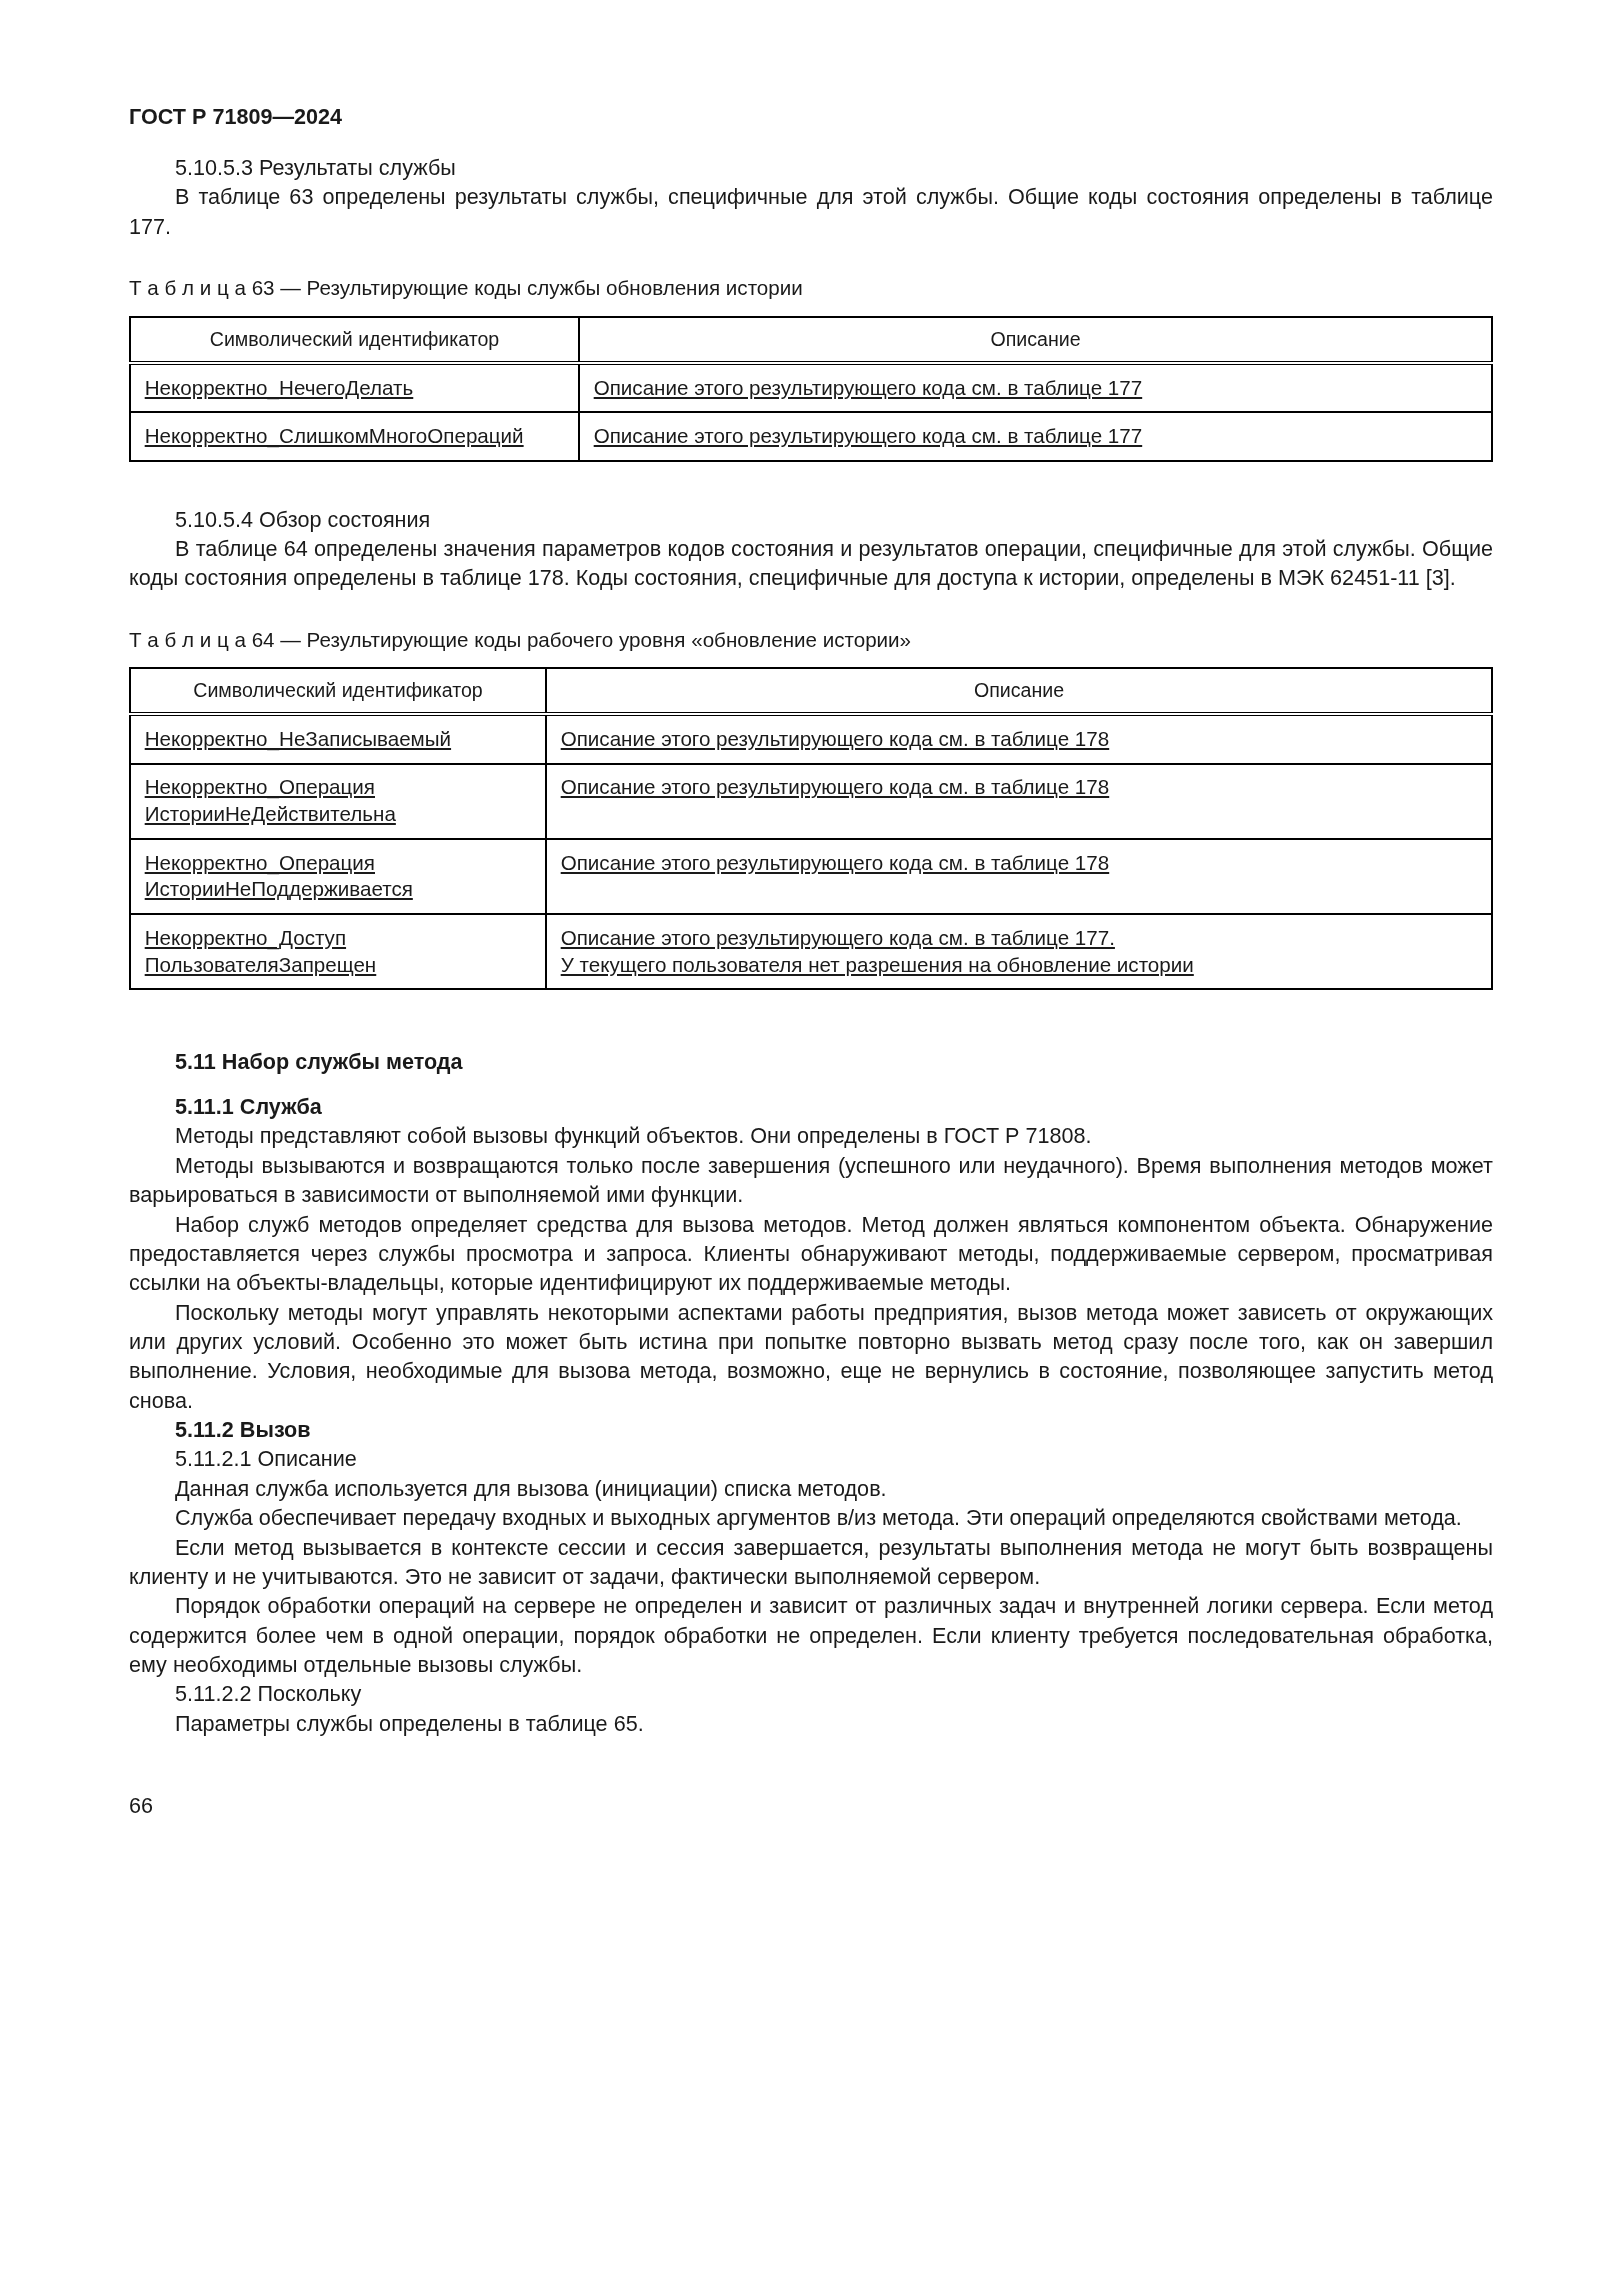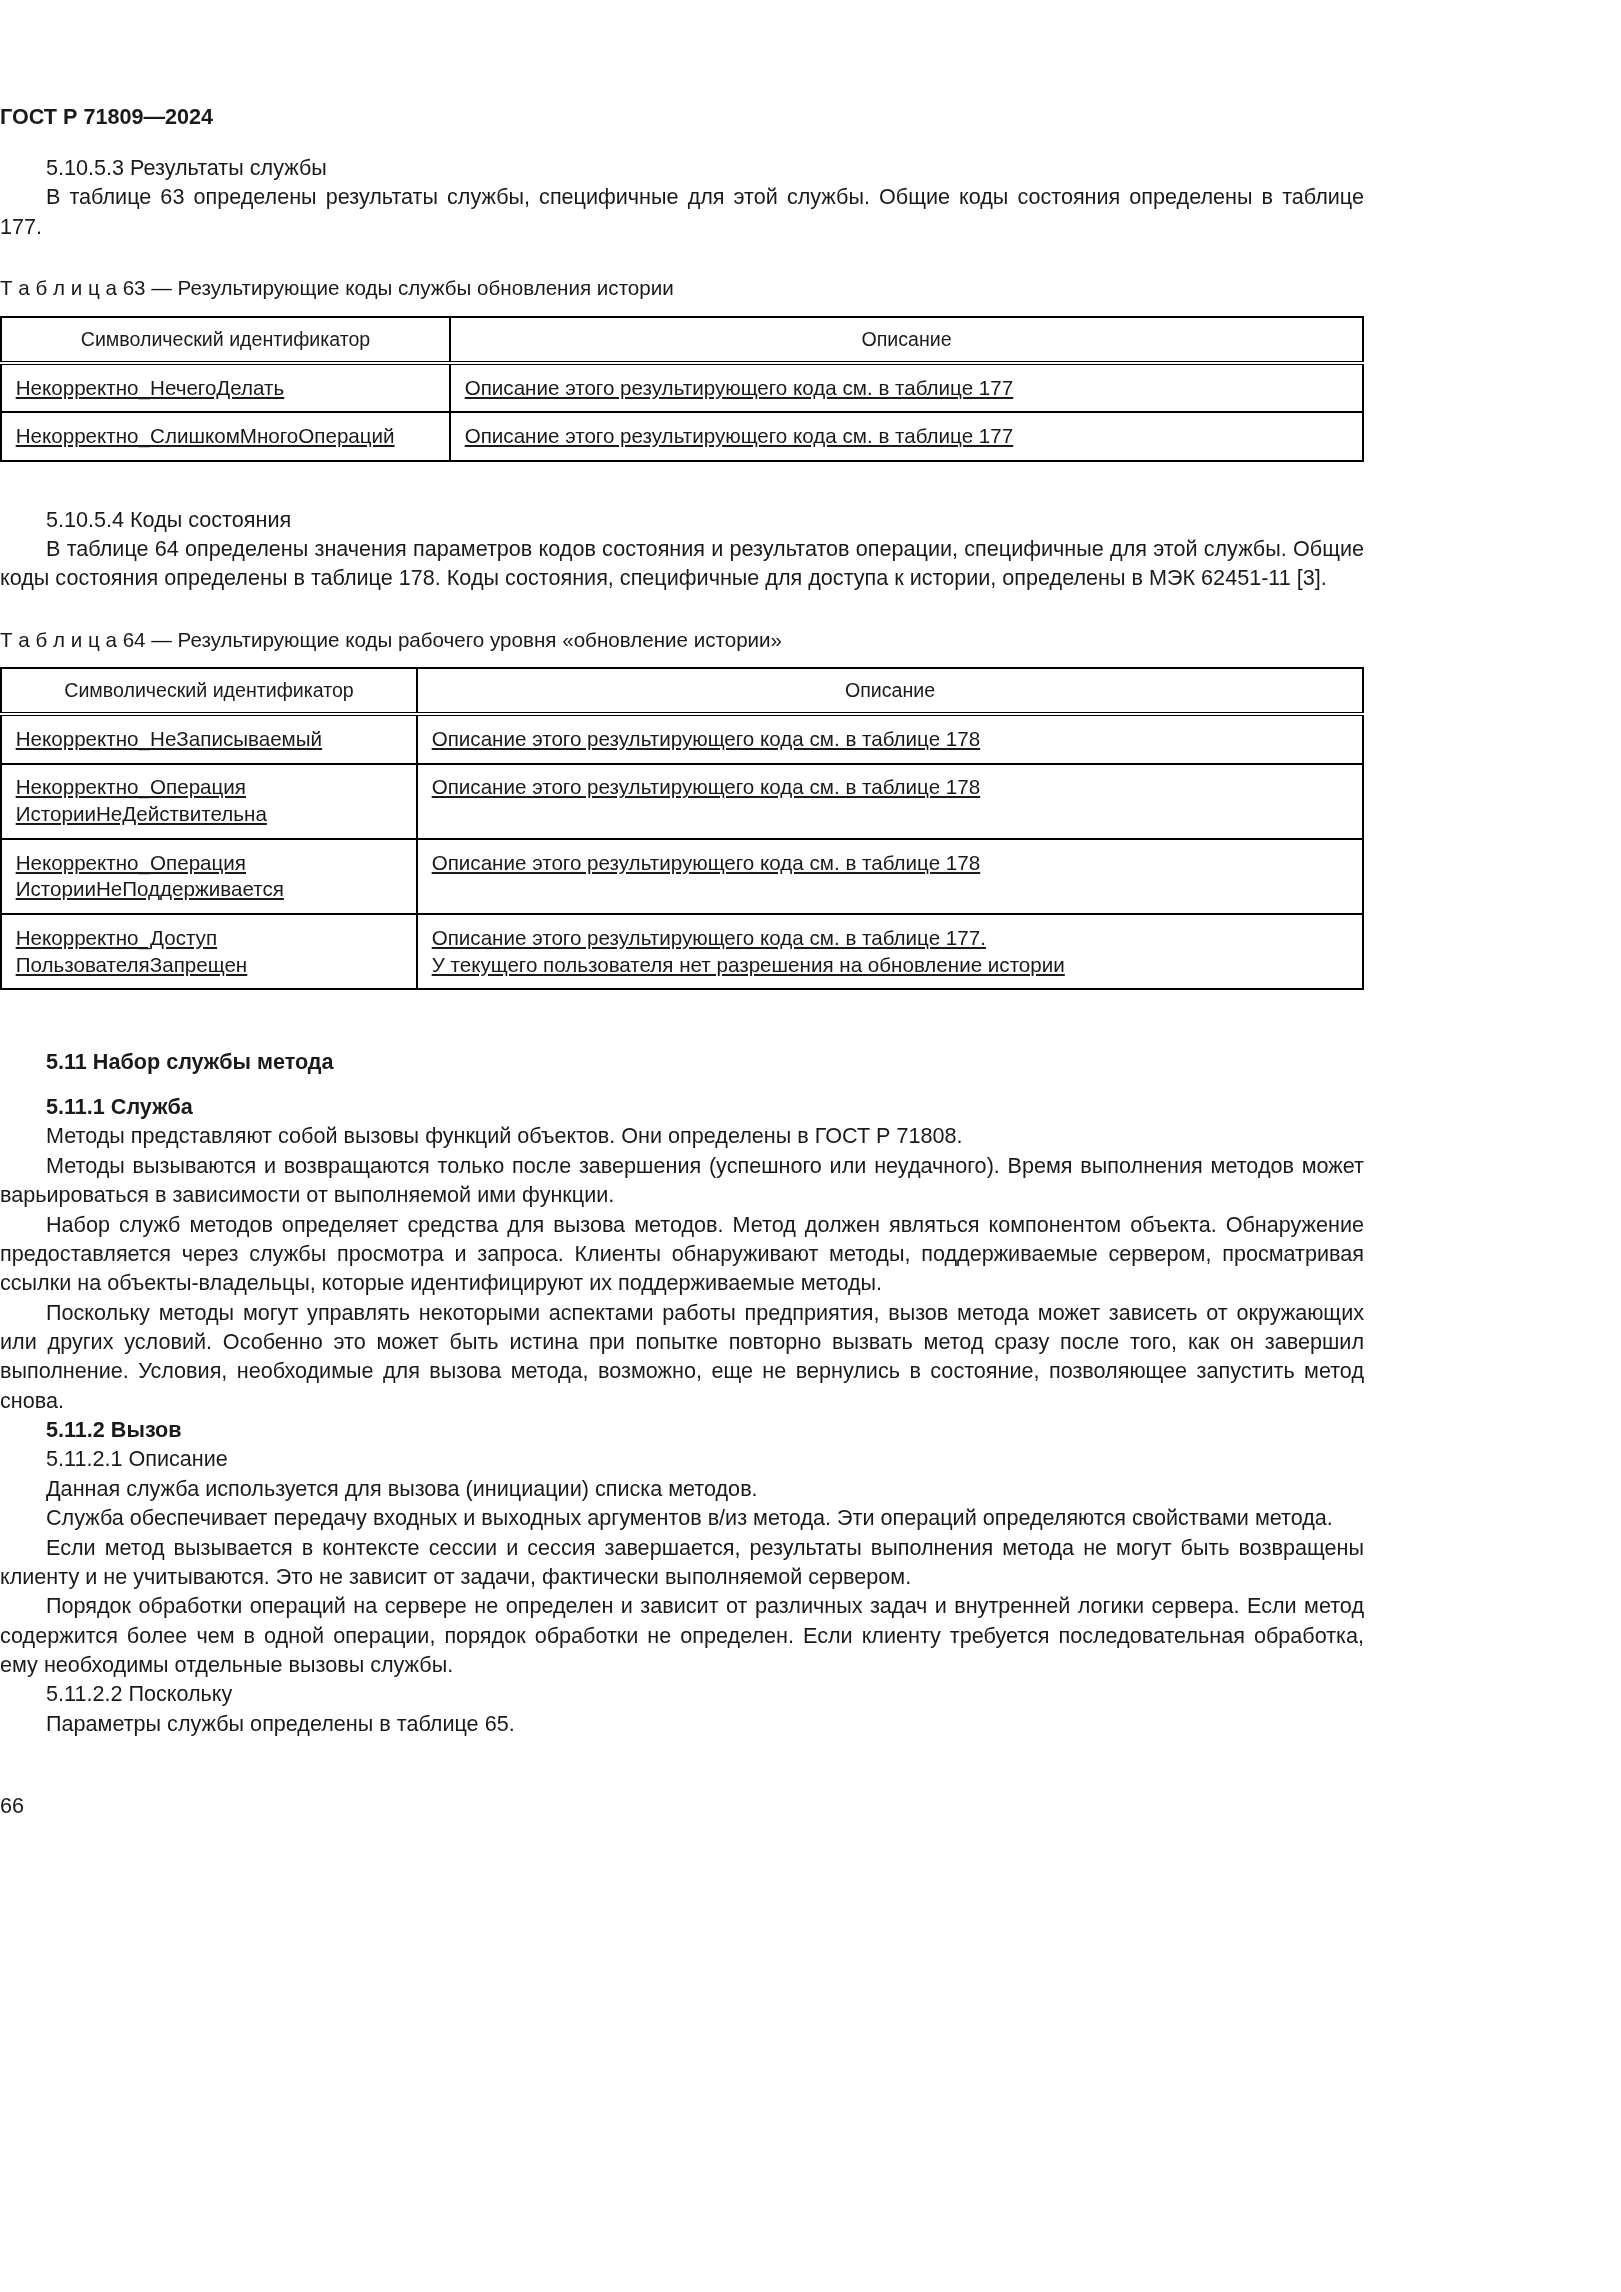--- a/index.html
+++ b/index.html
@@ -7,20 +7,21 @@
   body {
     width: 1621px;
     height: 2293px;
     background: #ffffff;
     color: #1a1a1a;
     font-family: "Liberation Sans", sans-serif;
     position: relative;
   }
   .page {
     width: 1364px;
+    margin-left: 129px;
     padding-top: 102px;
     font-size: 21.6px;
     line-height: 1.36;
   }
   .doc-code {
     font-weight: bold;
     margin: 0 0 21.6px 0;
   }
   .h-plain {
     margin: 0;
@@ -105,21 +106,21 @@
         <td>Некорректно_НечегоДелать</td>
         <td>Описание этого результирующего кода см. в таблице 177</td>
       </tr>
       <tr>
         <td>Некорректно_СлишкомМногоОпераций</td>
         <td>Описание этого результирующего кода см. в таблице 177</td>
       </tr>
     </tbody>
   </table>
 
-  <p class="h-plain h-after-table">5.10.5.4 Коды состояния</p>
+  <p class="h-plain h-after-table">5.10.5.4 Обзор состояния</p>
   <p class="para">В таблице 64 определены значения параметров кодов состояния и результатов операции, специфичные для этой службы. Общие коды состояния определены в таблице 178. Коды состояния, специфичные для доступа к истории, определены в МЭК 62451-11 [3].</p>
 
   <p class="tbl-caption">Т а б л и ц а  64 — Результирующие коды рабочего уровня «обновление истории»</p>
   <table class="gost">
     <colgroup>
         <col class="c1-64">
         <col>
       </colgroup>
     <thead>
       <tr>

